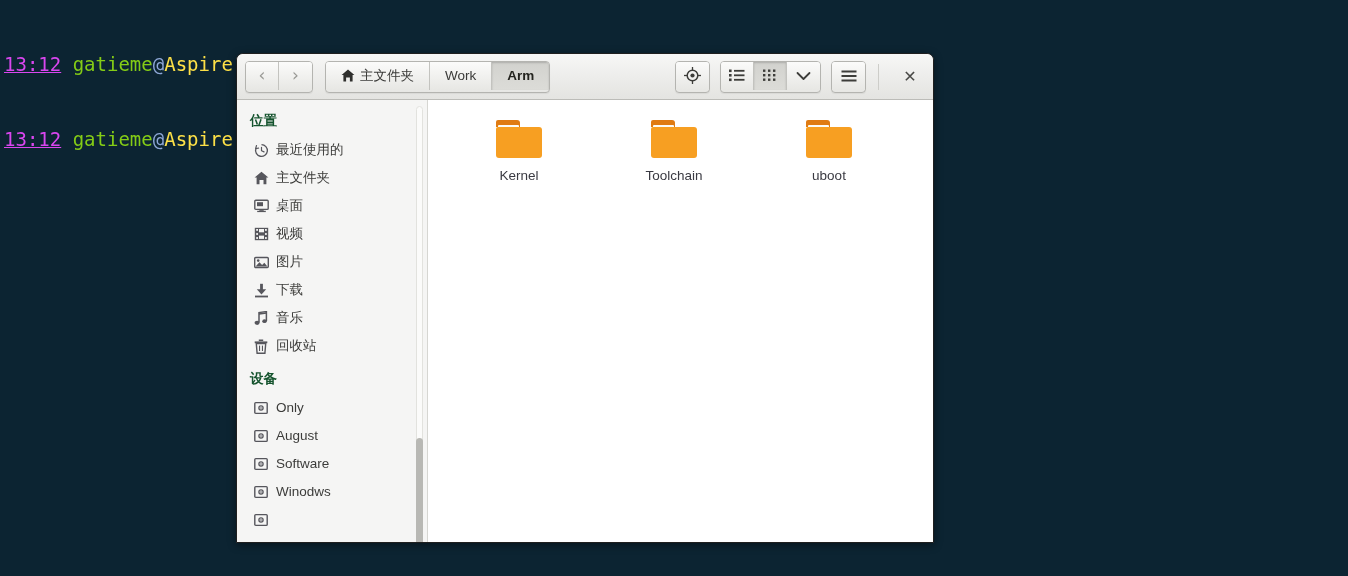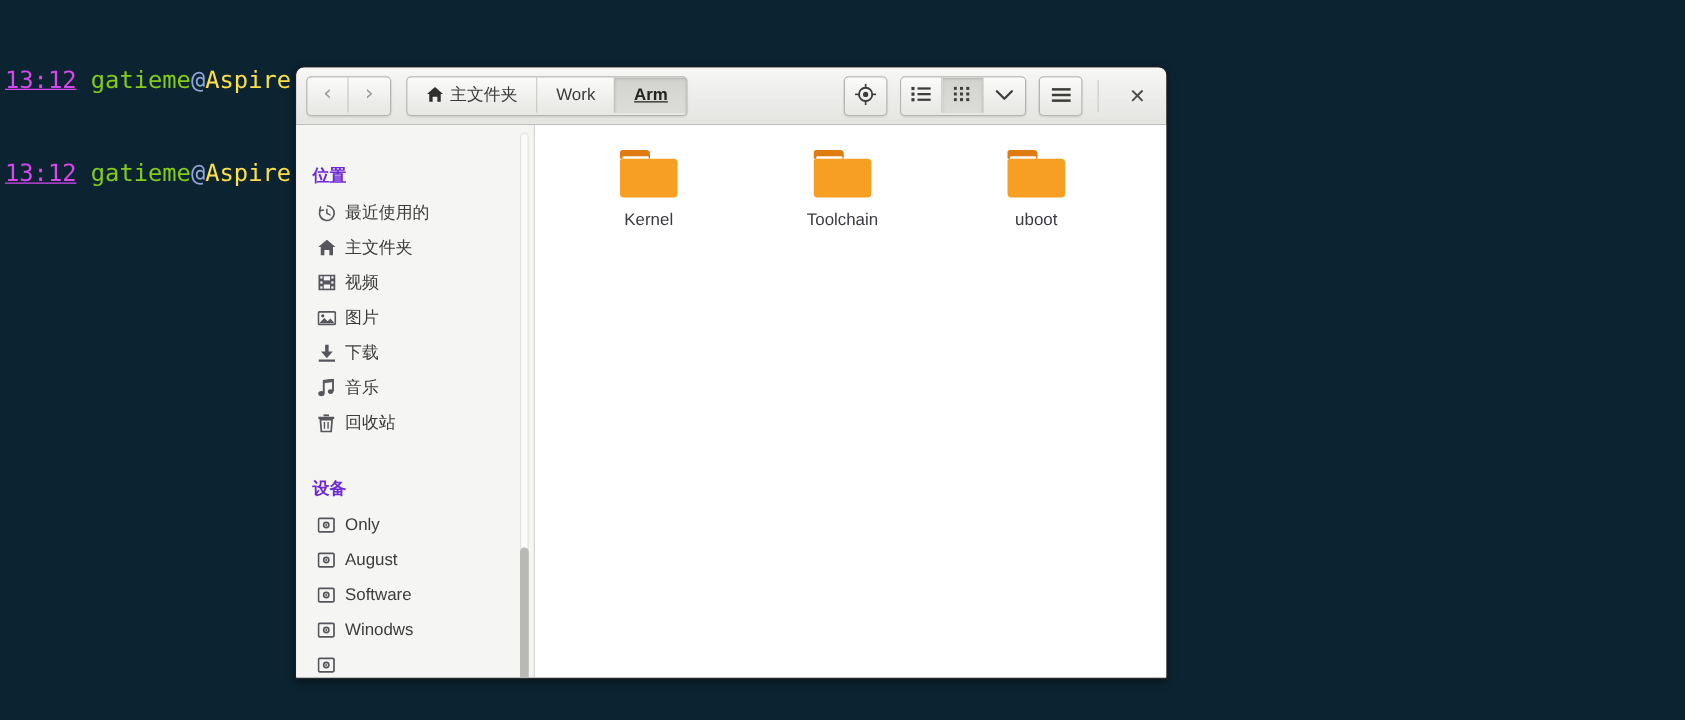--- a/index.html
+++ b/index.html
@@ -116,21 +116,20 @@
     height: 28px;
     font-size: 13.5px;
     color: #3a3a38;
     white-space: nowrap;
   }
   .path-btn.active {
     background: linear-gradient(to bottom, #d2d2ce, #dcdcd8);
     box-shadow: 0 1px 2px rgba(0,0,0,0.18) inset;
     font-weight: bold;
     color: #24241f;
-    text-decoration: underline;
   }
   .home-glyph {
     display: inline-block;
     margin-right: 5px;
     font-size: 13px;
     color: #2f2f2d;
     line-height: 1;
   }
 
   
@@ -177,23 +176,22 @@
     background: #f5f5f4;
     border-right: 1px solid #d6d6d2;
     position: relative;
     overflow: hidden;
     padding-top: 8px;
     box-sizing: border-box;
   }
   .side-head {
     font-size: 13.5px;
     font-weight: bold;
-    color: #6d28d9;
+    color: #14532d;
     padding: 4px 0 6px 13px;
-    margin-top: 20px;
   }
   .side-item {
     display: flex;
     align-items: center;
     height: 28px;
     padding-left: 16px;
     font-size: 13.5px;
     color: #3c3c3a;
     cursor: default;
     gap: 7px;
@@ -400,20 +398,31 @@
 
       <div class="side-item">
         <span class="si-icon">
           <svg class="icon-svg" width="15" height="14" viewBox="0 0 15 14" xmlns="http://www.w3.org/2000/svg">
             <path d="M7.5 0.7 L14.4 6.5 L12.4 6.5 L12.4 13.2 L9.5 13.2 L9.5 9.0 L5.5 9.0 L5.5 13.2 L2.6 13.2 L2.6 6.5 L0.6 6.5 Z" fill="#56565c"></path>
           </svg>
         </span>
         <span class="side-label">主文件夹</span>
       </div>
 
+      <div class="side-item">
+        <span class="si-icon">
+          <svg class="icon-svg" width="15" height="14" viewBox="0 0 15 14" xmlns="http://www.w3.org/2000/svg">
+            <rect x="0.8" y="1.2" width="13.4" height="9.2" rx="1" fill="none" stroke="#56565c" stroke-width="1.4"></rect>
+            <rect x="3" y="3.2" width="6" height="4" fill="#56565c"></rect>
+            <rect x="5.3" y="10.4" width="4.4" height="1.4" fill="#56565c"></rect>
+            <rect x="3.2" y="11.8" width="8.6" height="1.3" fill="#56565c"></rect>
+          </svg>
+        </span>
+        <span class="side-label">桌面</span>
+      </div>
 
       <div class="side-item">
         <span class="si-icon">
           <svg class="icon-svg" width="15" height="14" viewBox="0 0 15 14" xmlns="http://www.w3.org/2000/svg">
             <rect x="0.8" y="0.8" width="13.4" height="12.4" fill="#56565c"></rect>
             <g fill="#f5f5f4">
               <rect x="2.2" y="2.0" width="1.8" height="1.8"></rect>
                 <rect x="2.2" y="6.1" width="1.8" height="1.8"></rect>
                 <rect x="2.2" y="10.1" width="1.8" height="1.8"></rect>
               <rect x="11" y="2.0" width="1.8" height="1.8"></rect>

